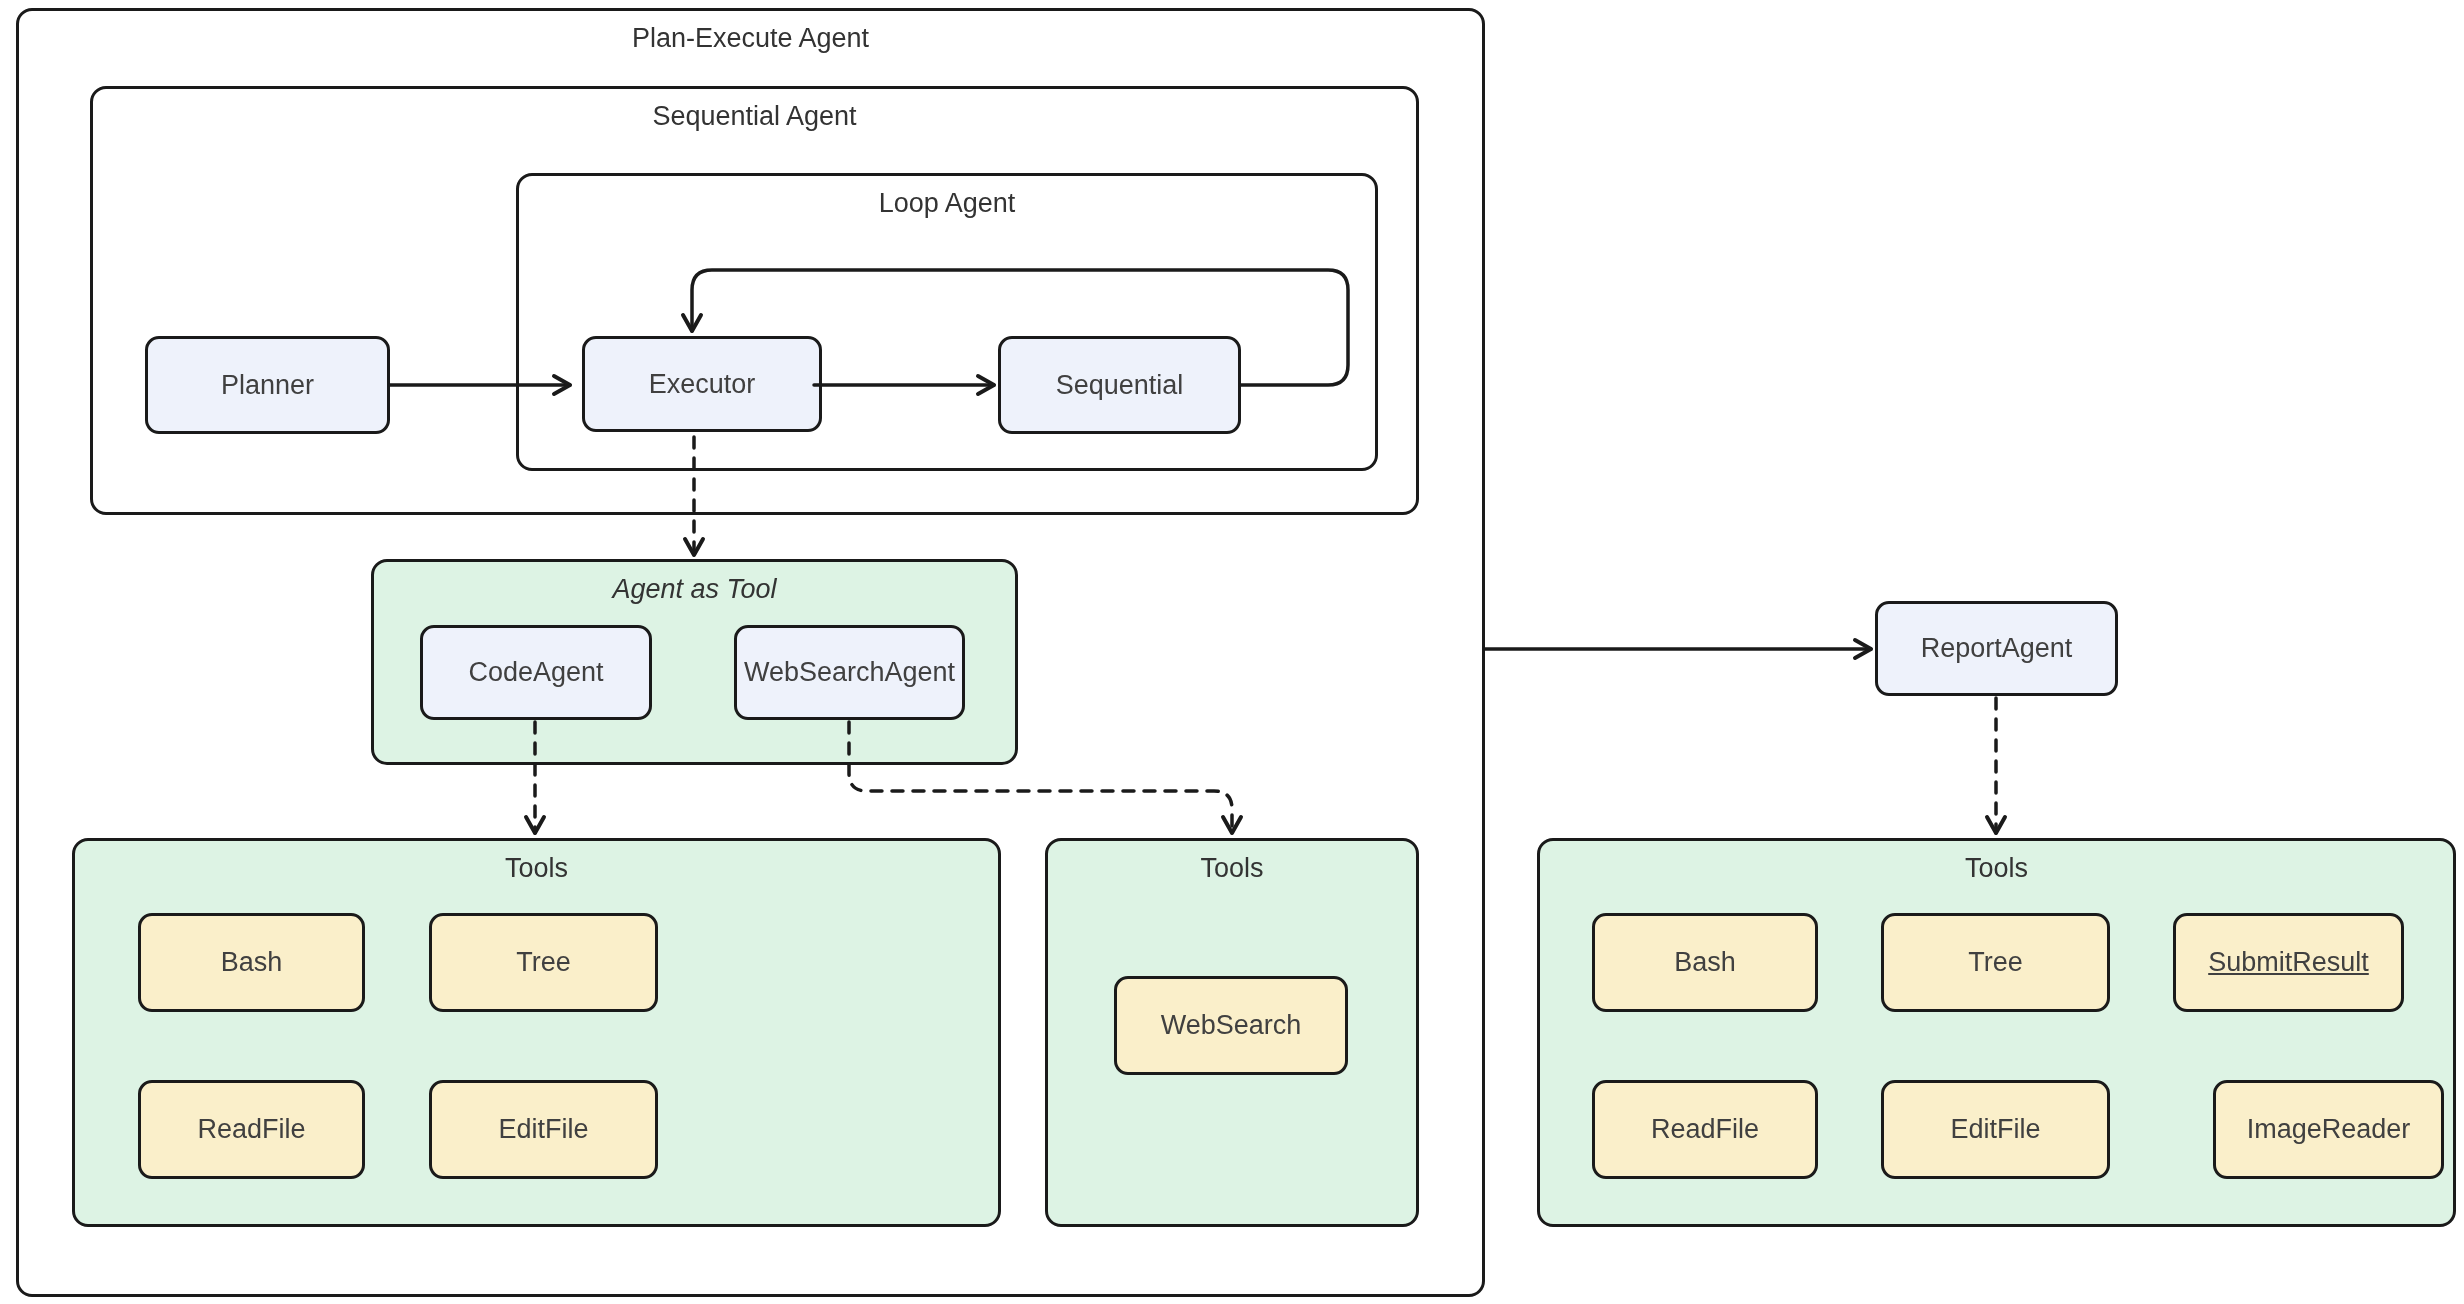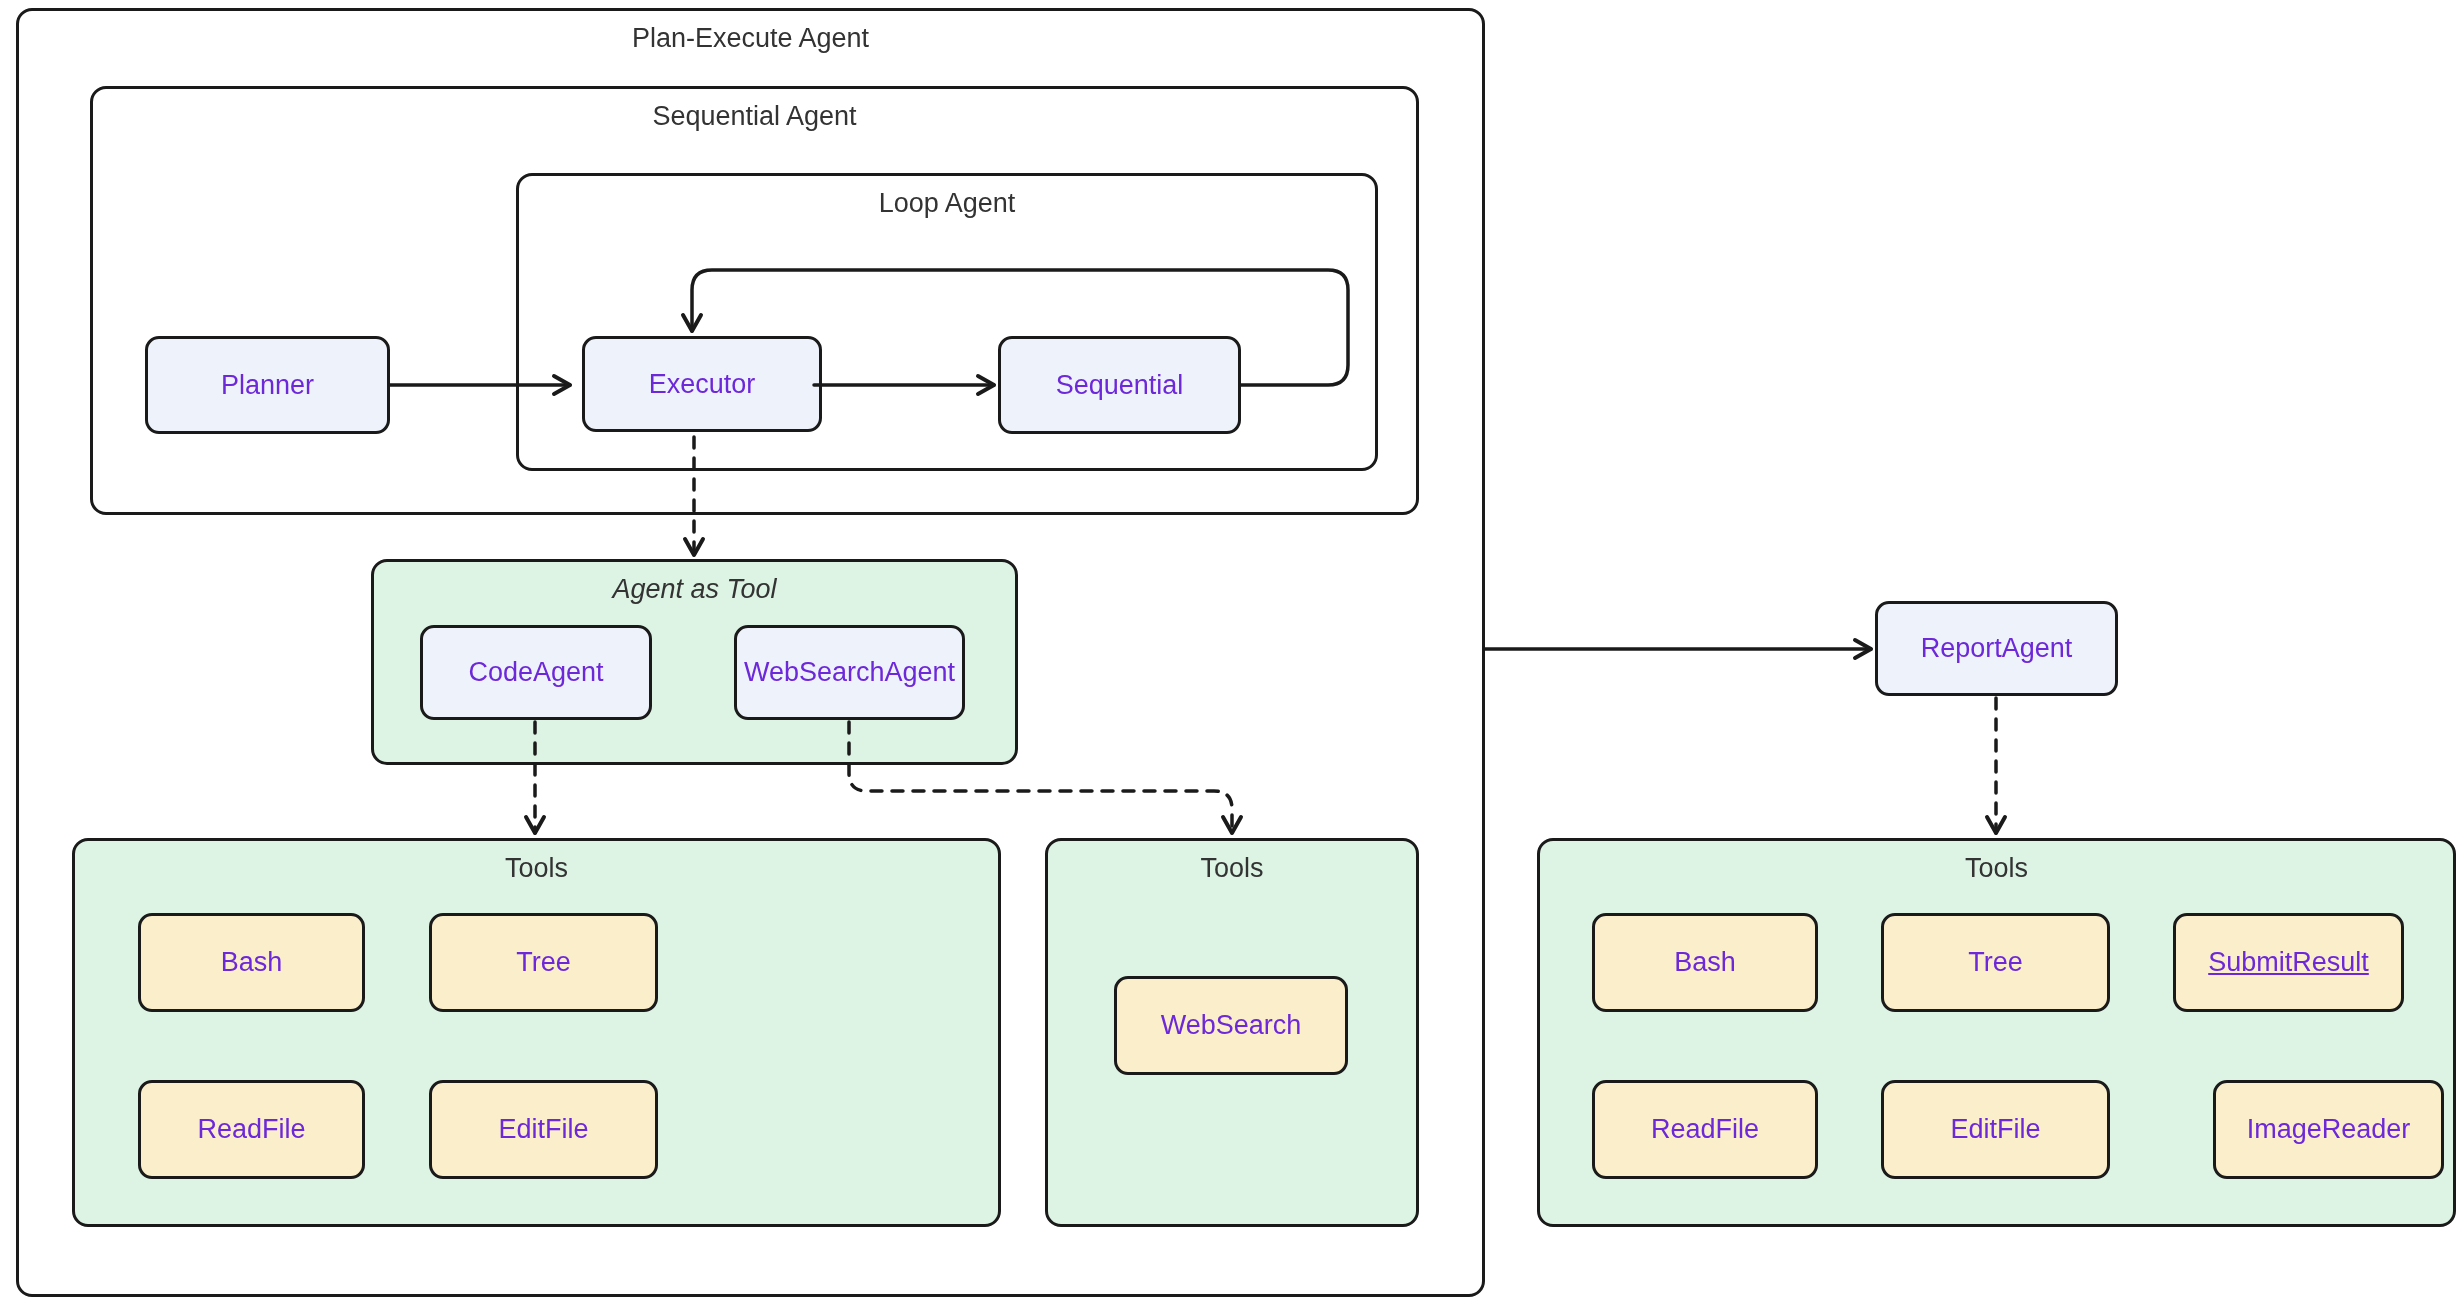--- a/index.html
+++ b/index.html
@@ -8,21 +8,21 @@
   .canvas { position:relative; width:2464px; height:1304px; background:#fff;padding-left:20px; }
 
   .group { position:absolute; border:3px solid #1a1a1a; border-radius:16px; box-sizing:border-box; }
   .group.plain { background:transparent; }
   .group.green { background:#ddf3e4; }
   .group-label { position:absolute; left:0; right:0; top:10px; text-align:center;
                  font-size:27px; line-height:34px; color:#333; }
 
   .node { position:absolute; border:3px solid #1a1a1a; border-radius:14px; box-sizing:border-box;
           display:flex; align-items:center; justify-content:center;
-          font-size:27px; color:#6d28d9; }
+          font-size:27px; color:#404040; }
   .node.agent { background:#eef2fb; }
   .node.tool  { background:#faefca; }
 
   .edges { position:absolute; left:0; top:0; width:2464px; height:1304px; pointer-events:none; }
 </style>
 </head>
 <body>
 
 <div class="canvas">
 

